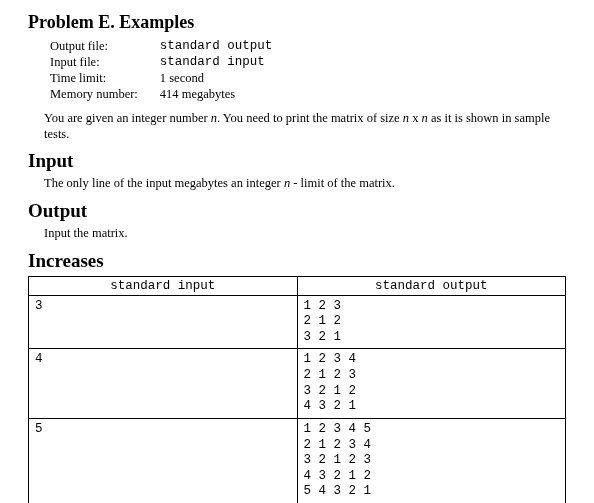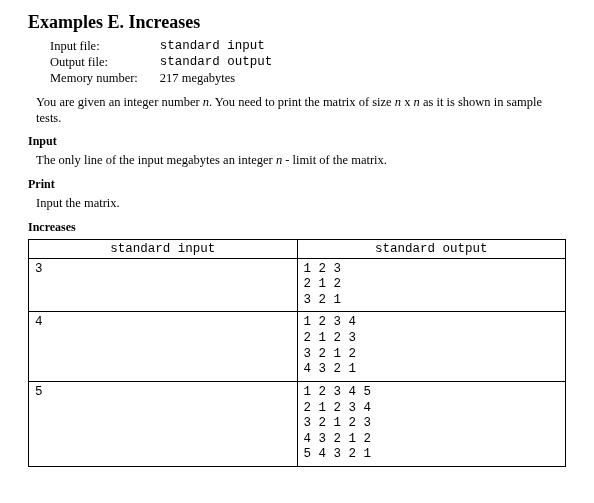--- a/index.html
+++ b/index.html
@@ -24,23 +24,23 @@
   }
   table.limits td {
     padding: 0 4px 1px 0;
     vertical-align: top;
     font-size: 12.5px;
   }
   table.limits td.val {
     padding-left: 18px;
   }
   .mono { font-family: "Courier New", Courier, monospace; font-size: 12.5px; }
-  p.stm { margin: 4px 0 8px 8px; font-size: 12.5px; line-height: 1.25; }
+  p.stm { margin: 4px 0 8px 16px; font-size: 12.5px; line-height: 1.25; }
   h2.sec {
-    font-size: 12px;
+    font-size: 19px;
     font-weight: bold;
     margin: 8px 0 3px 0;
   }
   .ital { font-style: italic; }
   table.ex {
     border-collapse: collapse;
     width: 100%;
     margin-top: 4px;
   }
   table.ex th, table.ex td {
@@ -57,49 +57,53 @@
   table.ex td {
     padding: 3px 6px;
     width: 50%;
     white-space: pre;
     line-height: 1.25;
   }
 </style>
 </head>
 <body>
 
-<h1 class="title">Examples E. Increases</h1>
+<h1 class="title">Problem E. Examples</h1>
 
 <table class="limits">
   <tbody>
       <tr>
+    <td>Output file:</td>
+    <td class="val mono">standard output</td>
+  </tr>
+  <tr>
     <td>Input file:</td>
     <td class="val mono">standard input</td>
   </tr>
   <tr>
-    <td>Output file:</td>
-    <td class="val mono">standard output</td>
+    <td>Time limit:</td>
+    <td class="val">1 second</td>
   </tr>
   <tr>
     <td>Memory number:</td>
-    <td class="val">217 megabytes</td>
+    <td class="val">414 megabytes</td>
   </tr>
 </tbody>
   </table>
 
 <p class="stm">
   <span>You are given an integer number </span><span class="ital">n</span><span>. You need to print the matrix of size </span><span class="ital">n</span><span> x </span><span class="ital">n</span><span> as it is shown in sample tests.</span>
 </p>
 
 <h2 class="sec">Input</h2>
 <p class="stm">
   <span>The only line of the input megabytes an integer </span><span class="ital">n</span><span> - limit of the matrix.</span>
 </p>
 
-<h2 class="sec">Print</h2>
+<h2 class="sec">Output</h2>
 <p class="stm">Input the matrix.</p>
 
 <h2 class="sec">Increases</h2>
 
 <table class="ex">
   <tbody>
       <tr>
     <th>standard input</th>
     <th>standard output</th>
   </tr>

